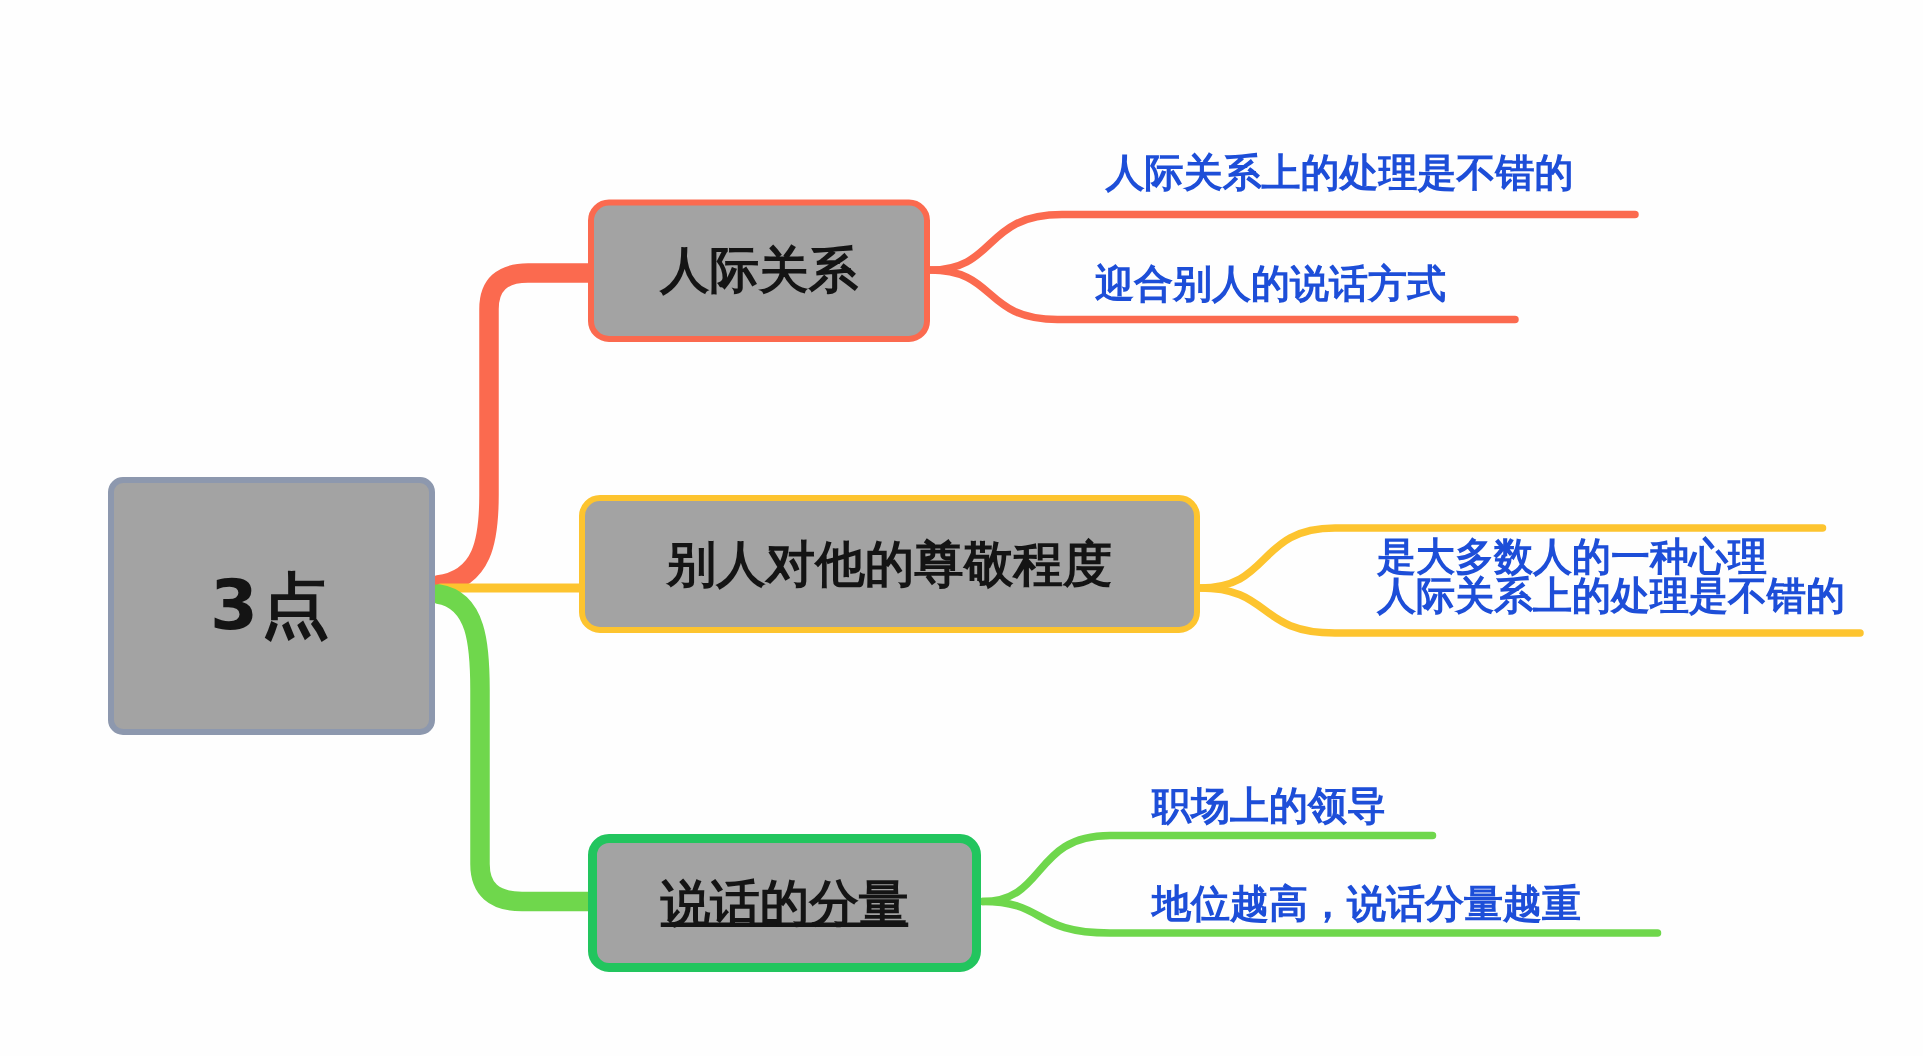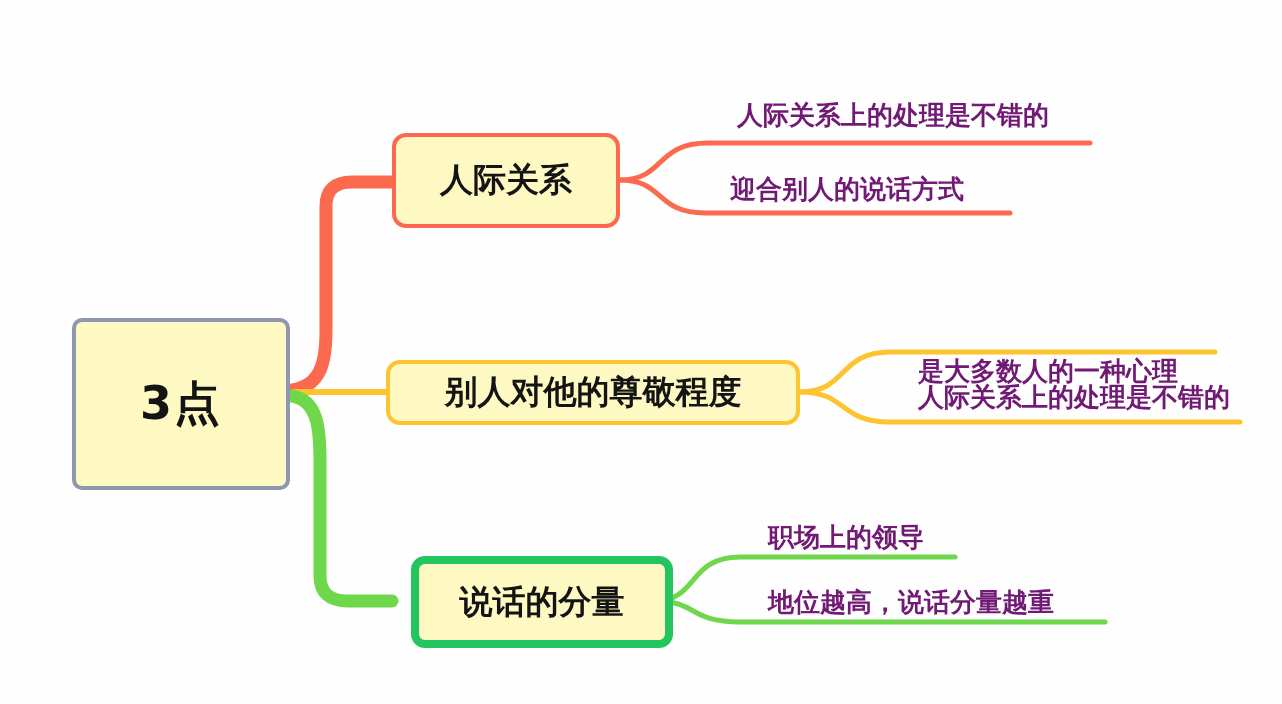--- a/index.html
+++ b/index.html
@@ -7,48 +7,49 @@
     position:relative;
     width:1282px;height:704px;
     background:#fefefe;
     font-family:"DejaVu Sans","Liberation Sans",sans-serif;
     overflow:hidden;
   }
   svg.wires{position:absolute;left:0;top:0;width:1282px;height:704px;pointer-events:none;}
   .node{
     position:absolute;
     display:flex;align-items:center;justify-content:center;
-    background:#fef9c3;
+    background:#a3a3a3;
     box-sizing:border-box;
     font-weight:bold;color:#141414;
     text-align:center;
   }
   .root-node{
     left:72px;top:318px;width:218px;height:172px;
     border:4px solid #8d98ae;border-radius:10px;
     font-size:46px;letter-spacing:2px;
   }
   .branch-red{
     left:392px;top:133px;width:228px;height:95px;
     border:4px solid #fb6a4f;border-radius:14px;
     font-size:33px;
   }
   .branch-yellow{
-    left:386px;top:360px;width:414px;height:65px;
+    left:386px;top:330px;width:414px;height:92px;
     border:4px solid #fdc42f;border-radius:14px;
     font-size:33px;
   }
   .branch-green{
-    left:411px;top:556px;width:262px;height:92px;
-    border:8px solid #22c55e;border-radius:14px;
+    left:392px;top:556px;width:262px;height:92px;
+    border:6px solid #22c55e;border-radius:14px;
     font-size:33px;
+    text-decoration:underline;
   }
   .leaf{
     position:absolute;
-    font-size:26px;font-weight:bold;color:#701a75;
+    font-size:26px;font-weight:bold;color:#1d4ed8;
     white-space:nowrap;
   }
   .leaf-r1{left:737px;top:98px;}
   .leaf-r2{left:730px;top:172px;}
   .leaf-y1{left:918px;top:310px;margin-top:44px;}
   .leaf-y2{left:918px;top:380px;}
   .leaf-g1{left:768px;top:520px;}
   .leaf-g2{left:768px;top:585px;}
 </style>
 </head>

